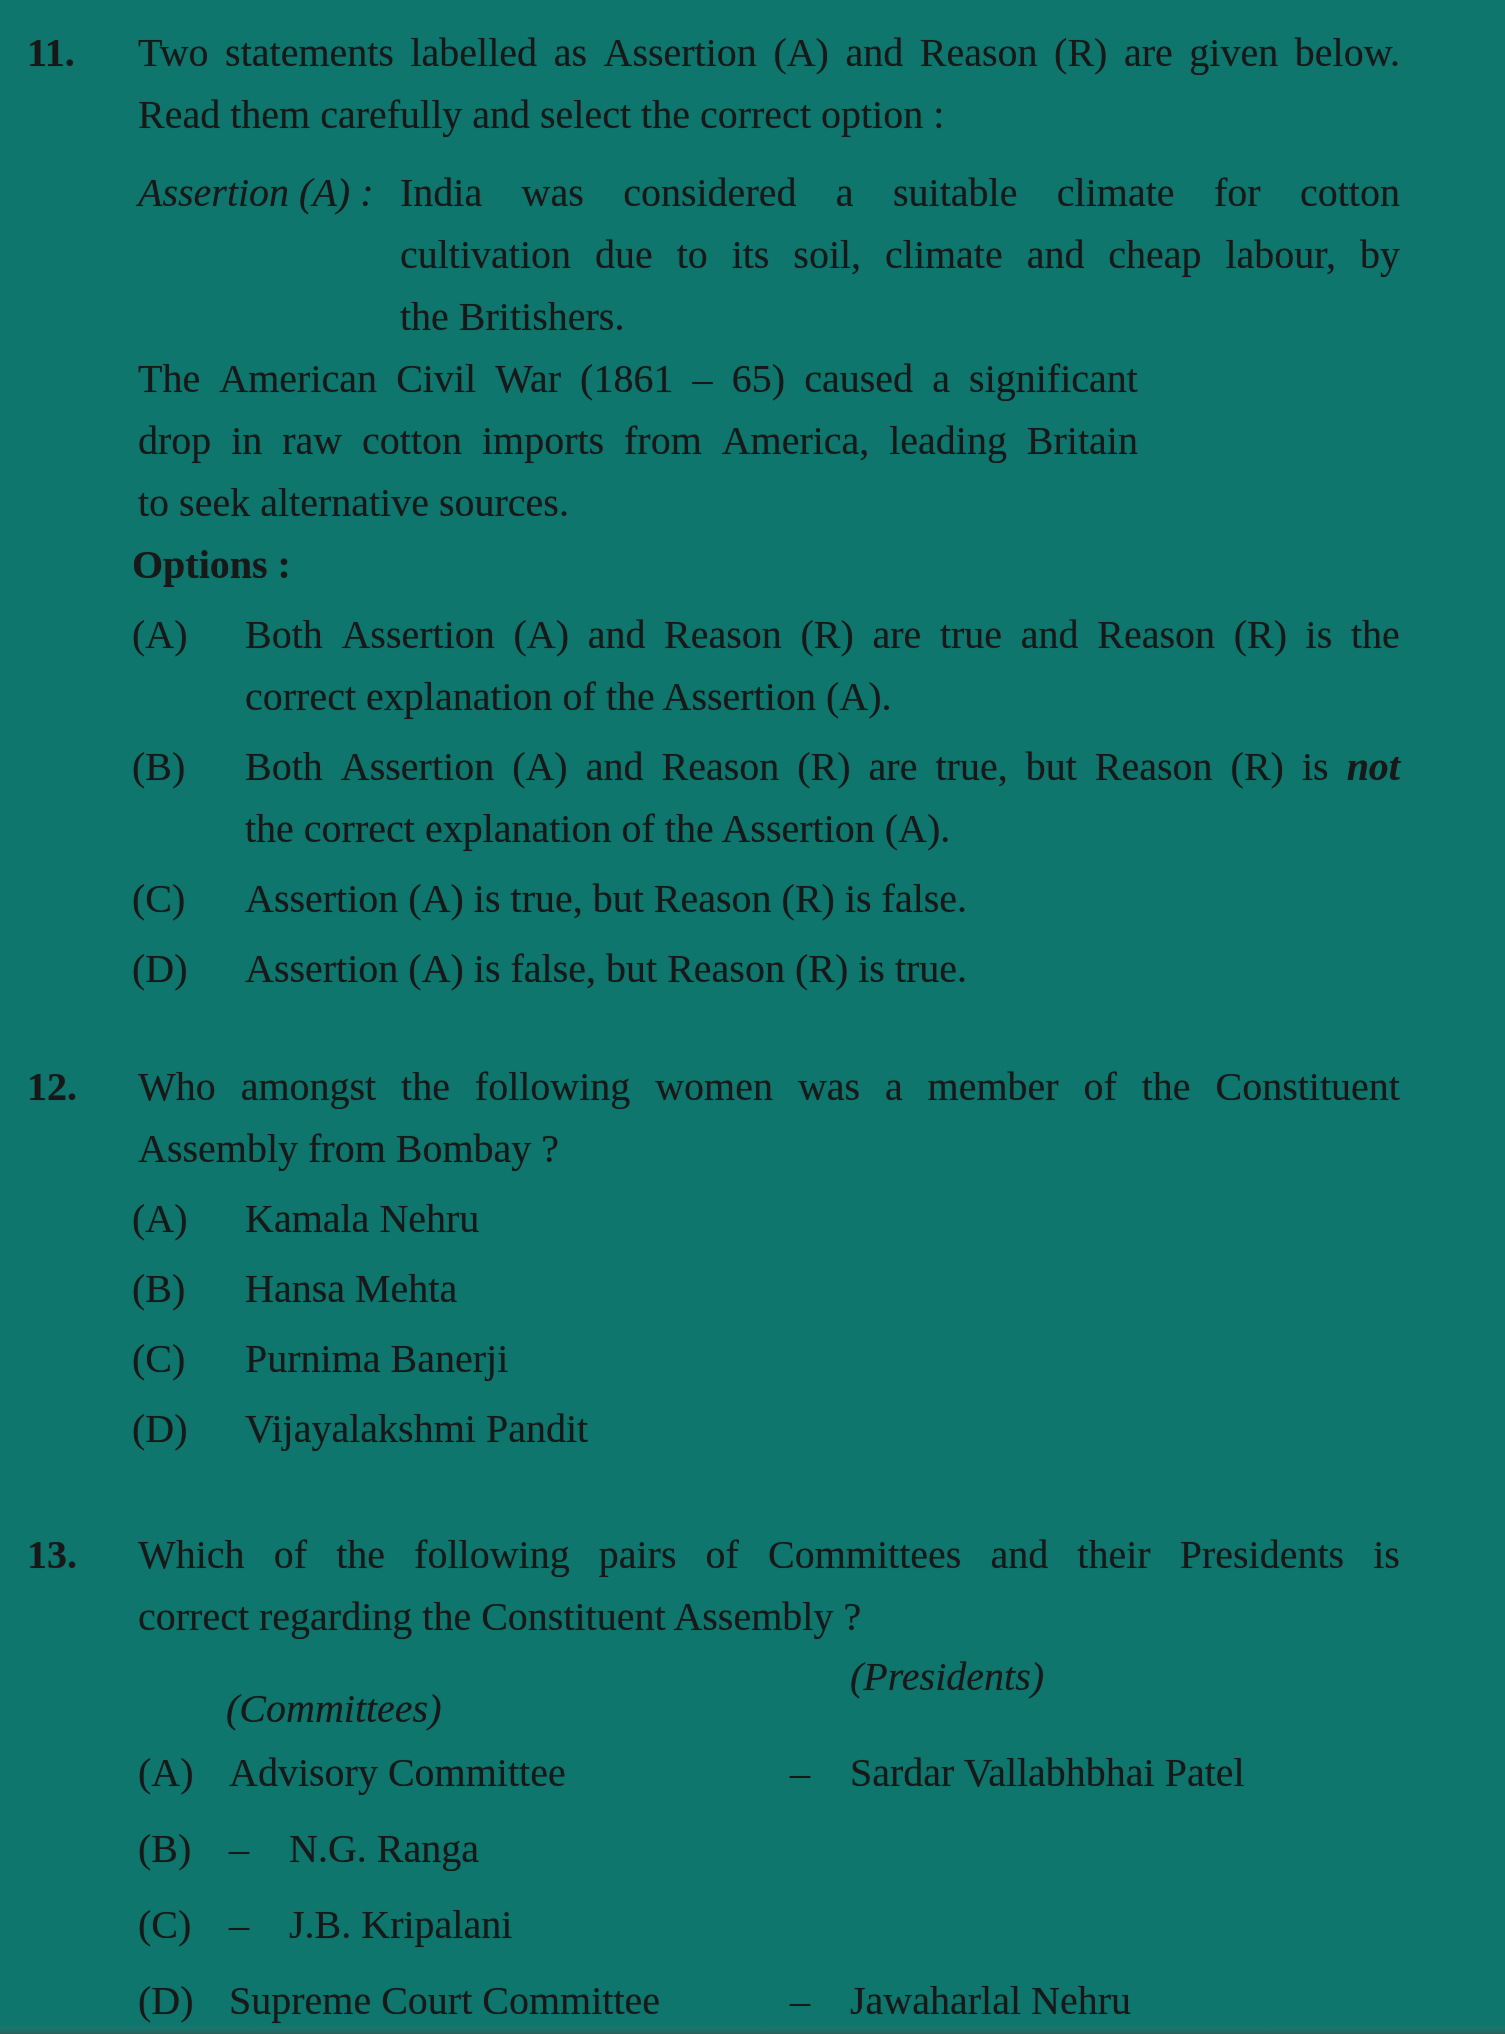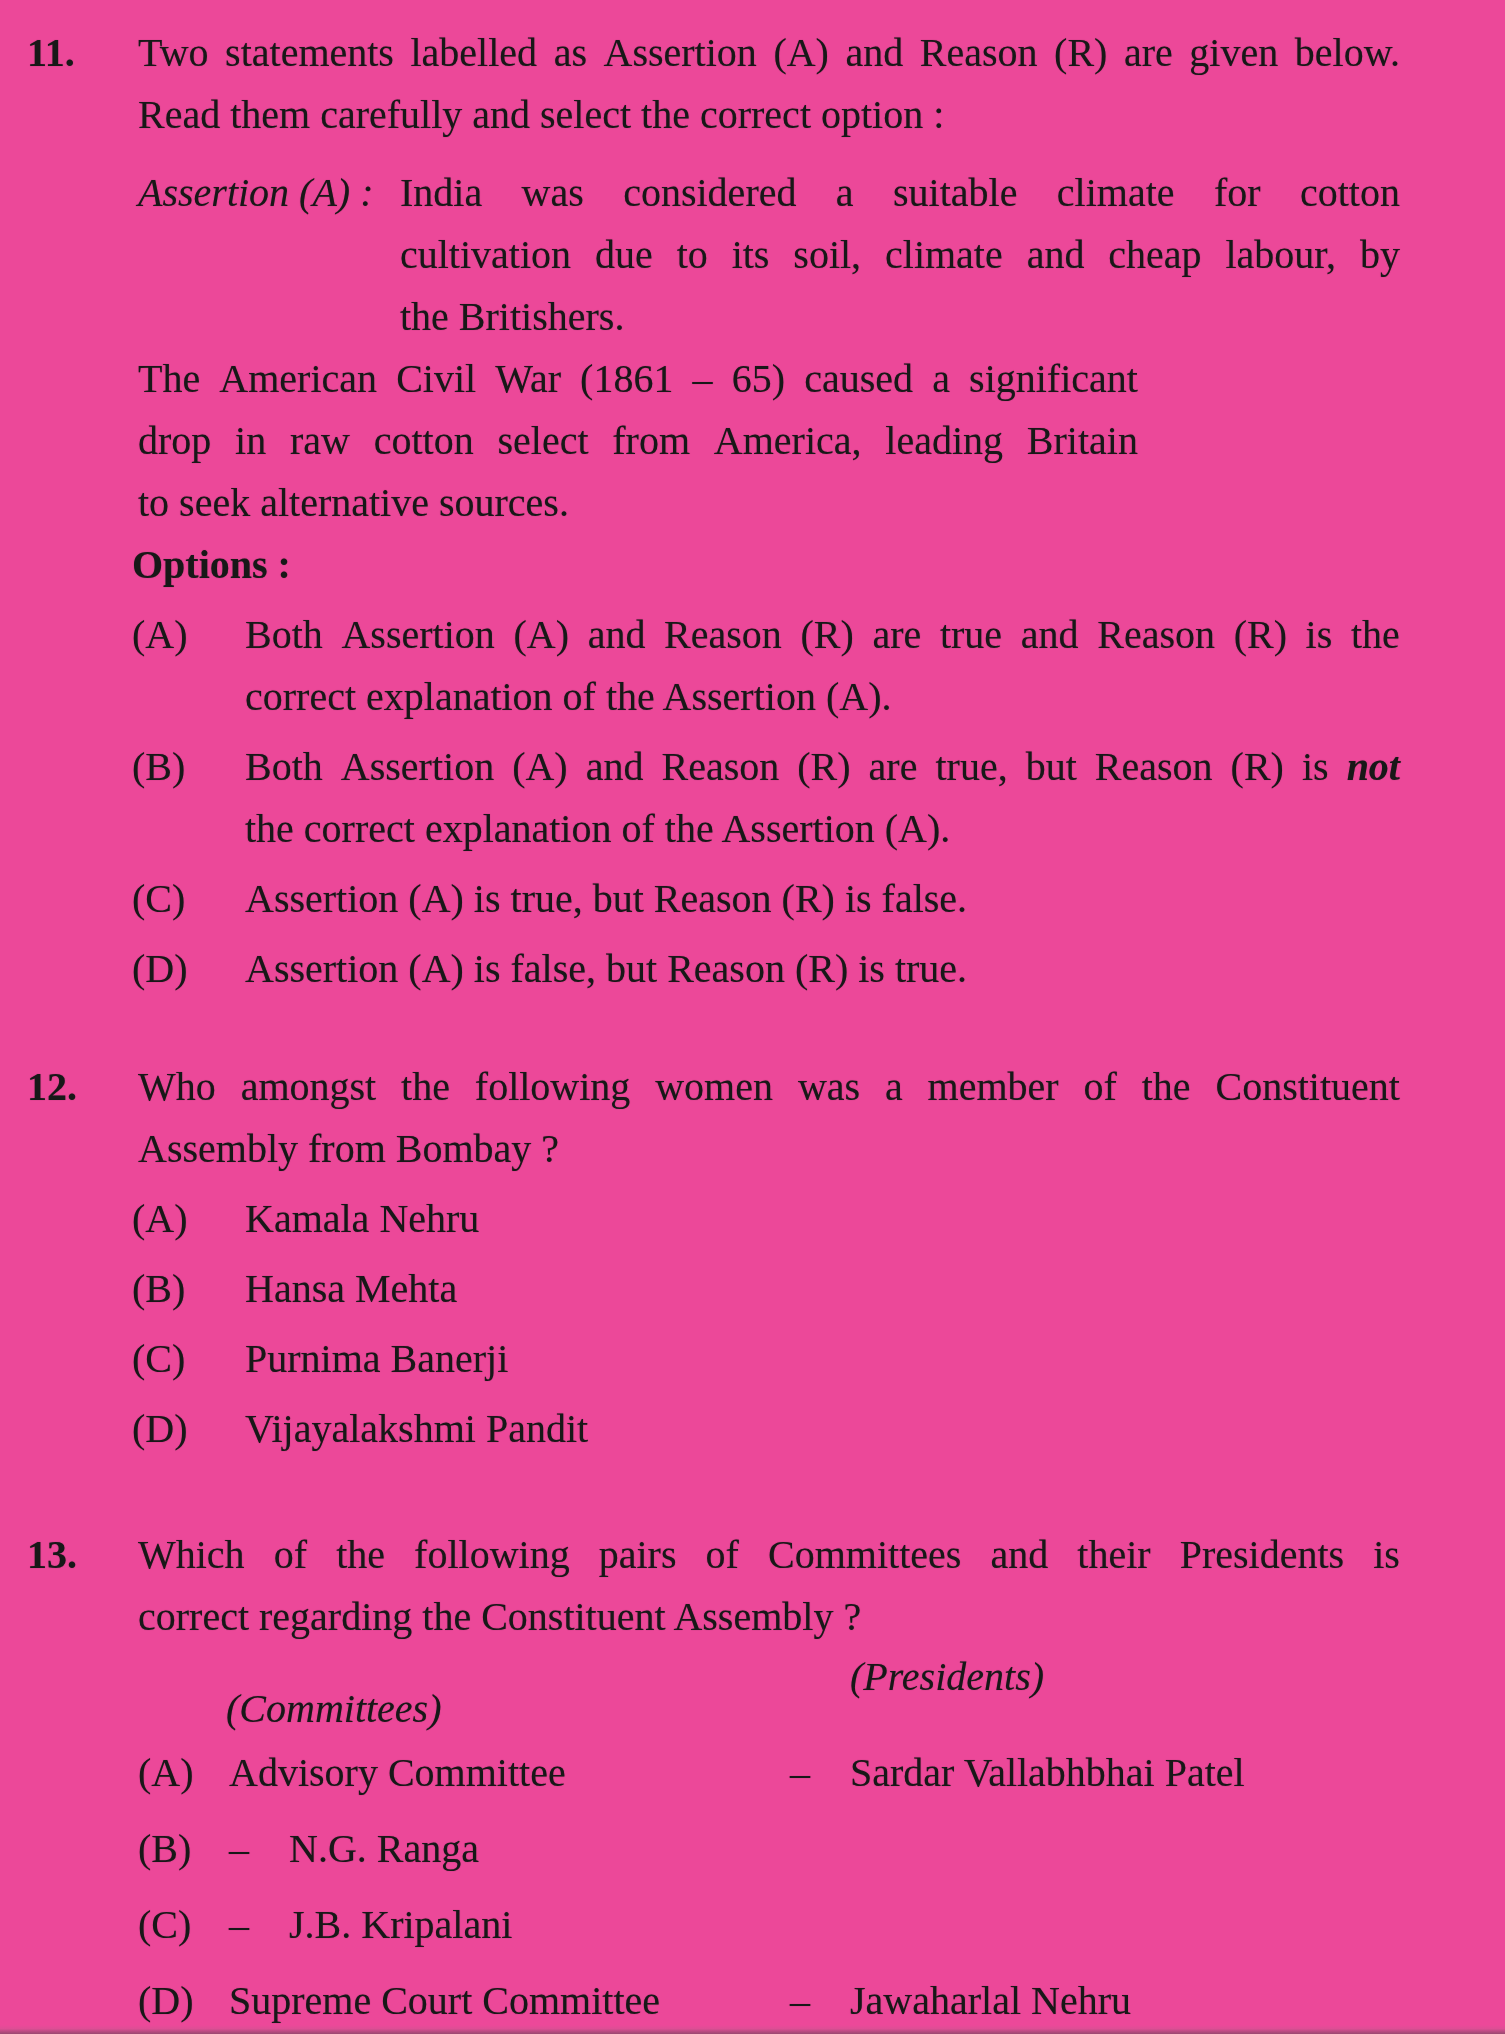--- a/index.html
+++ b/index.html
@@ -1,20 +1,20 @@
 <!DOCTYPE html>
 <html><head>
 <meta charset="utf-8">
 <style>
   html,body { margin:0; padding:0; background:#e8e8e6; }
   .page {
     position:relative;
     width:1505px; height:2034px;
     margin:0 auto;
-    background:#ec4899;
+    background:#0f766e;
     overflow:hidden;
     font-family:"Liberation Serif","DejaVu Serif",serif;
     font-size:40px;
     line-height:62px;
     color:#181818;
     text-shadow:0 0 1px rgba(25,25,25,0.45);
   }
   .content { position:absolute; left:27px; top:22px; width:1378px; }
 
   .question { display:flex; }
@@ -124,21 +124,21 @@
                 <span>65)</span>
                 <span>caused</span>
                 <span>a</span>
                 <span>significant</span>
               </div>
             <div class="jline">
                 <span>drop</span>
                 <span>in</span>
                 <span>raw</span>
                 <span>cotton</span>
-                <span>select</span>
+                <span>imports</span>
                 <span>from</span>
                 <span>America,</span>
                 <span>leading</span>
                 <span>Britain</span>
               </div>
             <div>to seek alternative sources.</div>
           </div>
         </div>
 
         <div class="opt-heading">Options :</div>

